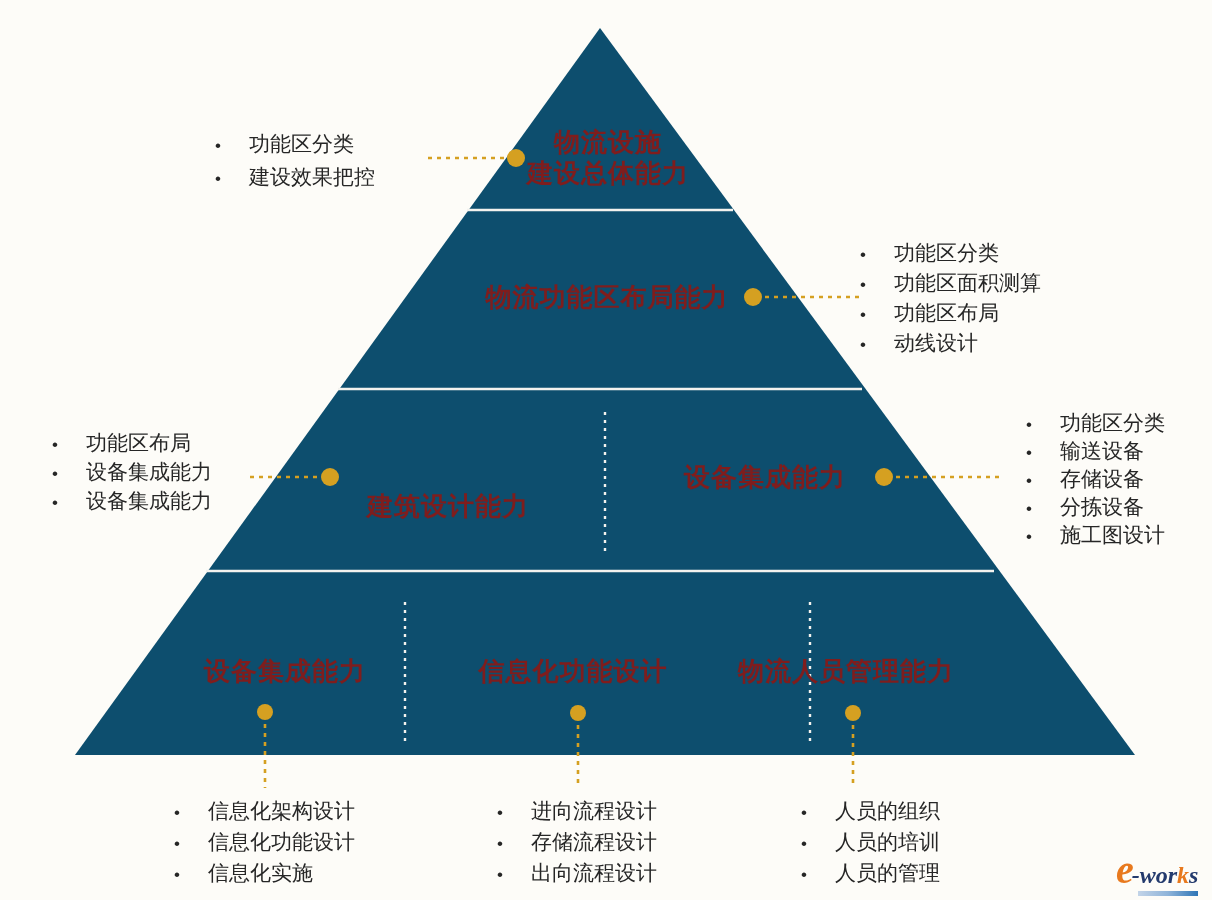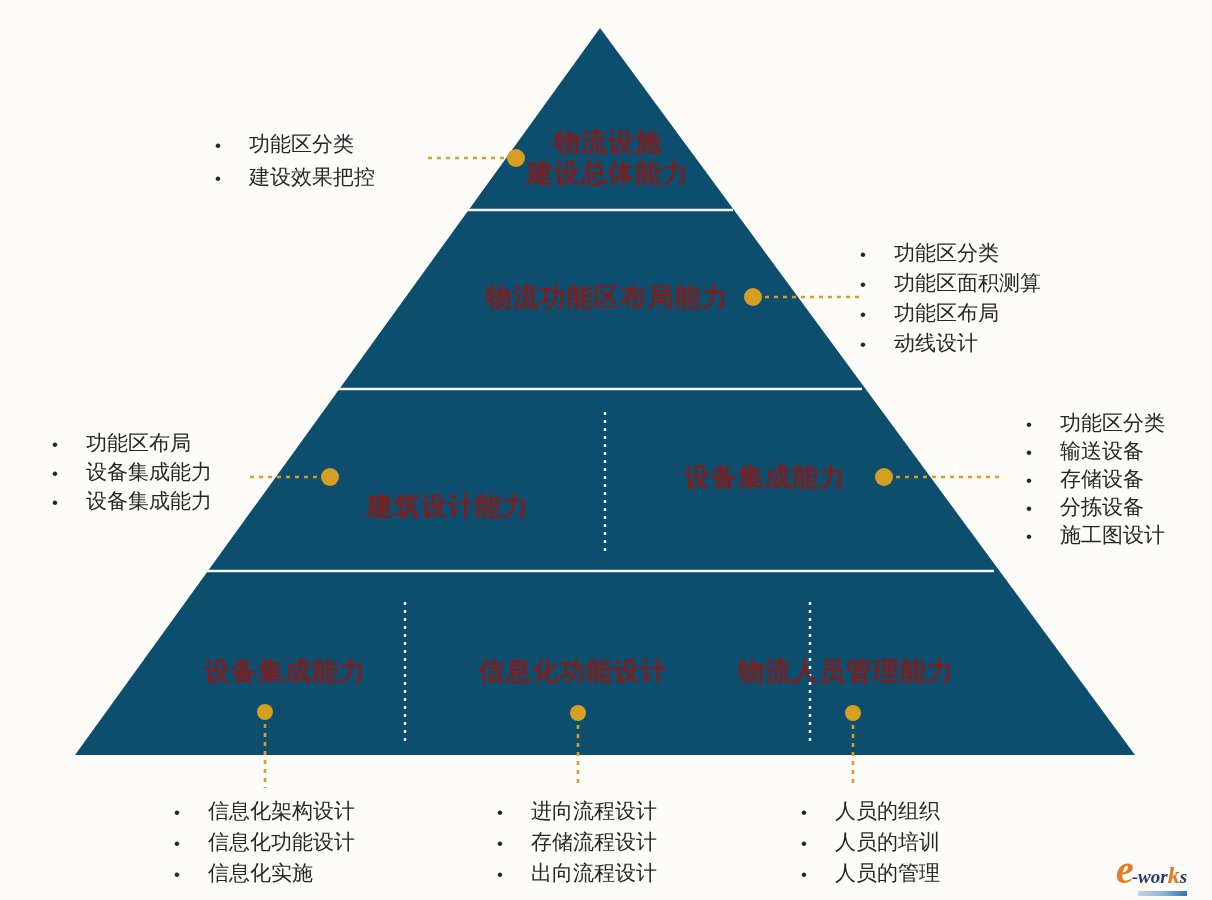--- a/index.html
+++ b/index.html
@@ -27,21 +27,21 @@
   }
   .lh31{line-height:31px}.lh28{line-height:28px}.lh27{line-height:27px}.lh26{line-height:26px}
   .bullet-item{display:flex;align-items:baseline;}
   .bullet-dot{width:34px;flex:0 0 34px;font-size:17px;}
   .logo{
     position:absolute;left:1116px;top:853px;
     font-family:"Liberation Serif","DejaVu Serif",serif;
     font-style:italic;font-weight:bold;white-space:nowrap;line-height:34px;
   }
   .logo-e{color:var(--logo-orange,#e8791e);font-size:40px;letter-spacing:-2px;}
-  .logo-navy{color:var(--logo-navy,#233a6d);font-size:19px;}
+  .logo-navy{color:var(--logo-navy,#233a6d);font-size:24px;}
   .logo-orange2{color:var(--logo-orange,#e8791e);font-size:24px;}
   .logo-bar{height:5px;margin-left:22px;margin-top:-4px;
     background:linear-gradient(90deg,#c3d4e8,#8fb4d9,#2e75b6);}
 </style>
 </head>
 <body>
 
 <div class="canvas">
 
   <svg class="pyramid-svg" width="1212" height="900" viewBox="0 0 1212 900">

